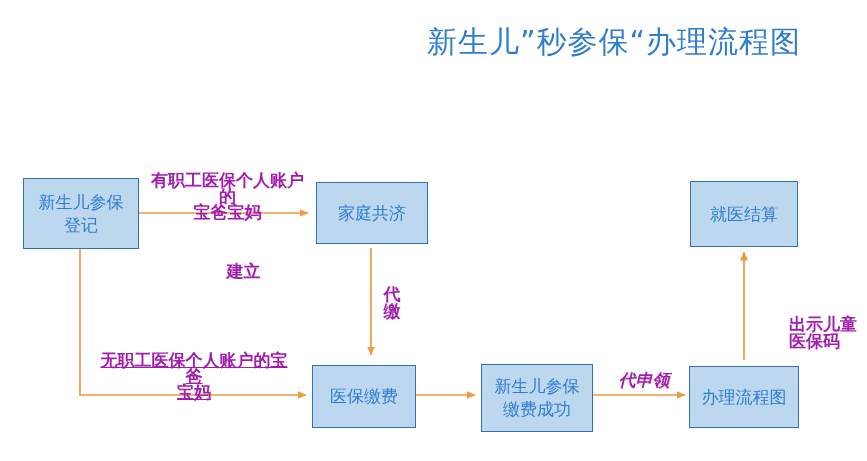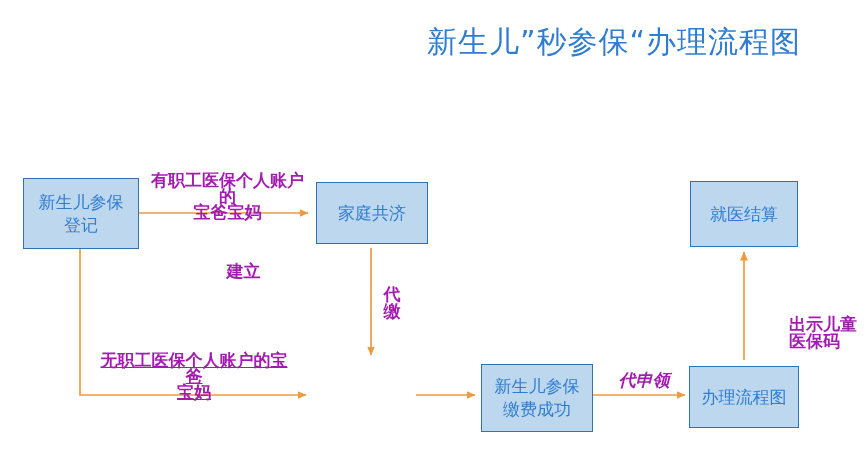--- a/index.html
+++ b/index.html
@@ -93,20 +93,21 @@
     <line x1="744" y1="360" x2="744" y2="252" stroke="#ed9b40" stroke-width="1.7" marker-end="url(#arw)"></line>
   </svg>
 
   <div class="node" style="left:23px; top:178px; width:116px; height:71px;">新生儿参保
 登记</div>
 
   <div class="node" style="left:316px; top:182px; width:112px; height:62px;">家庭共济</div>
 
   <div class="node" style="left:690px; top:181px; width:108px; height:66px;">就医结算</div>
 
+  <div class="node" style="left:312px; top:365px; width:104px; height:63px;">医保缴费</div>
 
   <div class="node" style="left:481px; top:364px; width:112px; height:68px;">新生儿参保
 缴费成功</div>
 
   <div class="node" style="left:689px; top:366px; width:110px; height:62px;">办理流程图</div>
 
   <div class="edge-label" style="left:150px; top:172px; width:155px;">有职工医保个人账户的
 宝爸宝妈</div>
 
   <div class="edge-label" style="left:166px; top:222px; width:155px;margin-top:41px;">建立</div>

